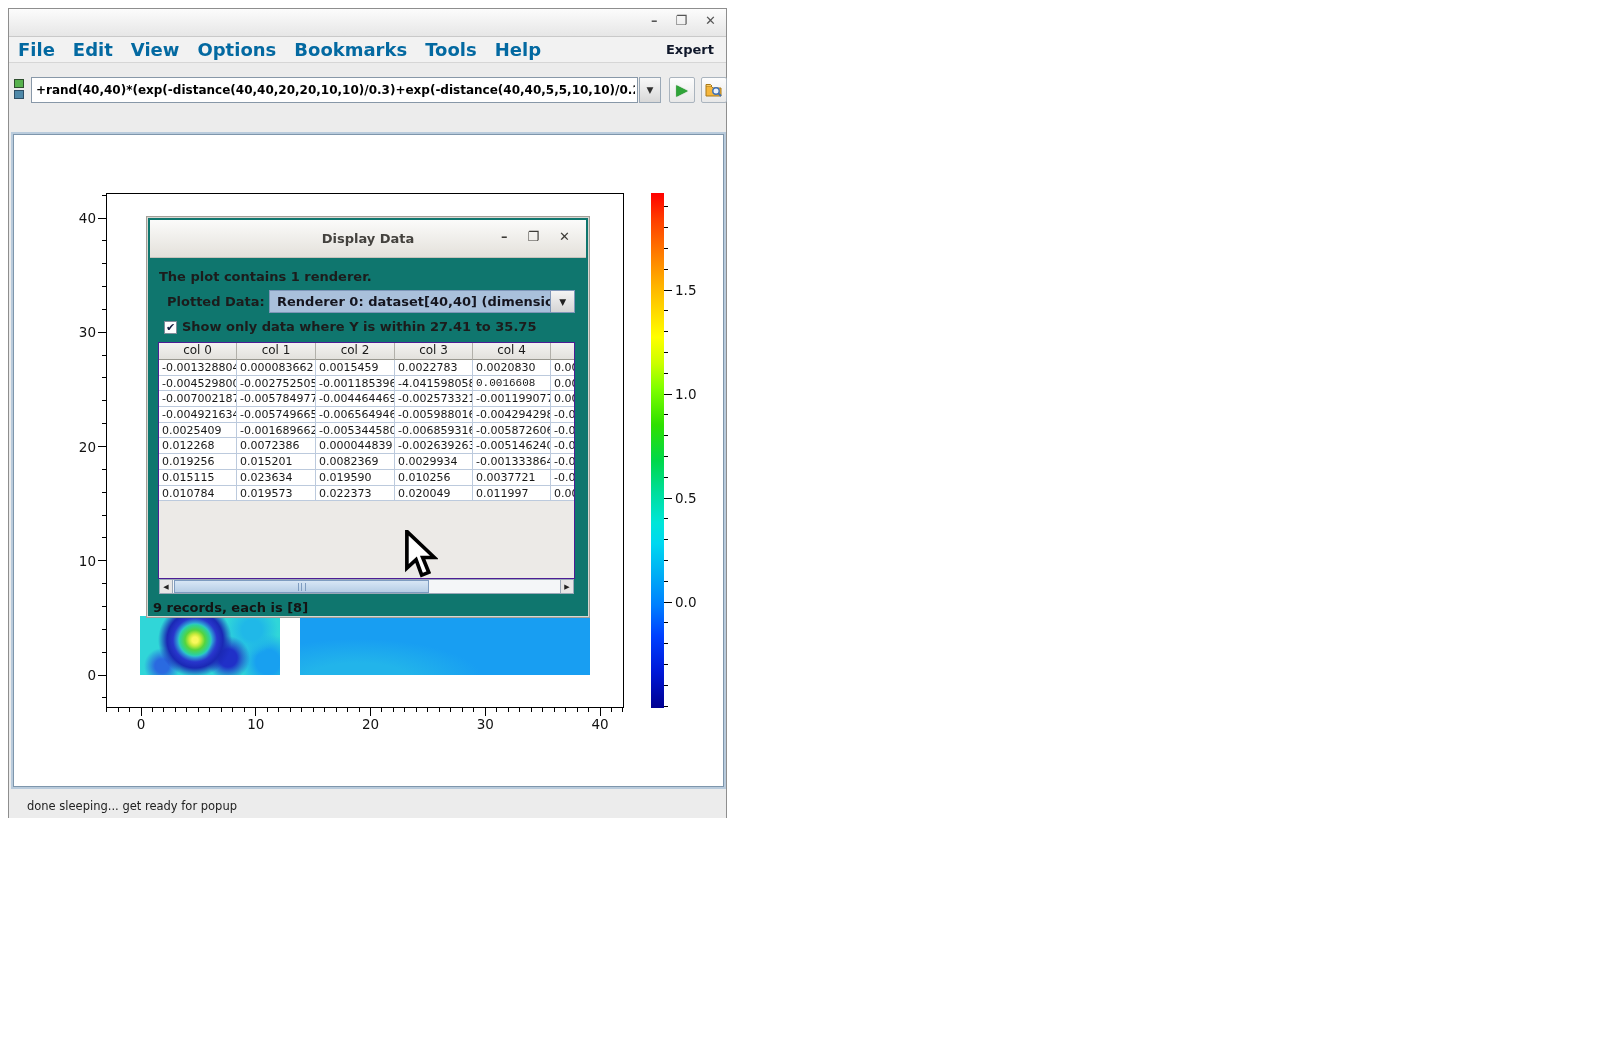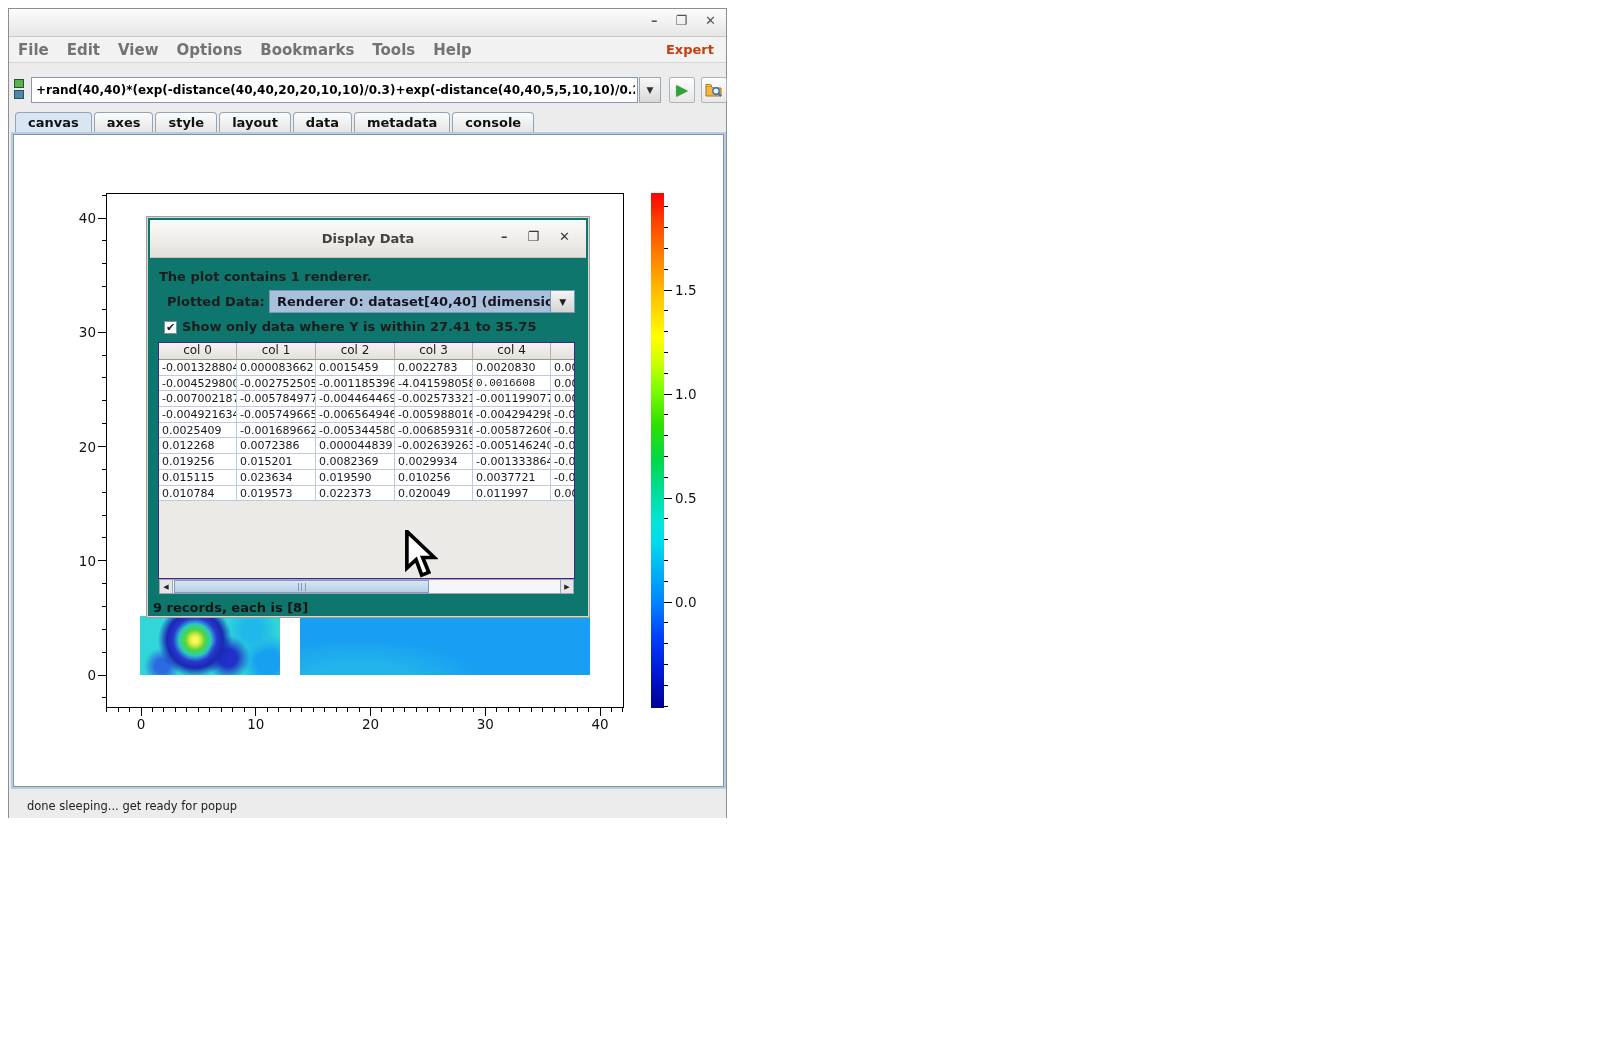--- a/index.html
+++ b/index.html
@@ -10,22 +10,22 @@
   
   .titlebar{position:absolute;left:0;top:0;width:100%;height:28px;
             background:linear-gradient(#fcfcfc,#e6e6e6);border-bottom:1px solid #c9c9c9;box-sizing:border-box;}
   .titlebar .title{position:absolute;left:0;right:0;top:5px;text-align:center;font-size:13px;
                    font-weight:600;color:#585858;}
   .winbtns{position:absolute;right:10px;top:4px;display:flex;gap:18px;color:#555;font-size:13px;font-weight:700;}
   .winbtns span{cursor:default;}
   
   .menubar{position:absolute;left:0;top:28px;width:100%;height:26px;background:#f2f2f2;
            border-bottom:1px solid #d6d6d6;box-sizing:border-box;display:flex;align-items:center;}
-  .menu-item{font-size:15px;font-weight:600;color:#737373;padding:0 9px;}
-  .expert{position:absolute;right:12px;font-size:13px;font-weight:600;color:#c2410c;}
+  .menu-item{font-size:18px;font-weight:600;color:#0369a1;padding:0 9px;}
+  .expert{position:absolute;right:12px;font-size:13px;font-weight:600;color:#0f172a;}
   
   .toolbar{position:absolute;left:0;top:54px;width:100%;height:48px;}
   .sq{position:absolute;width:10px;height:9px;box-sizing:border-box;border:1px solid #2e4e2e;}
   .sq.green{left:5px;top:16px;background:#57b24e;}
   .sq.teal{left:5px;top:27px;background:#4e88a8;border-color:#2e4e66;}
   .uri-input{position:absolute;left:22px;top:14px;width:607px;height:26px;box-sizing:border-box;
              border:1px solid #8898a8;background:#fff;font-family:"DejaVu Sans","Liberation Sans",sans-serif;
              font-size:12px;font-weight:700;color:#000;padding:0 2px 0 4px;}
   .uri-arrow{position:absolute;left:630px;top:14px;width:22px;height:26px;box-sizing:border-box;
              border:1px solid #9aa8b6;background:linear-gradient(#f8f8f8,#d8d8d8);
@@ -146,29 +146,20 @@
       <span class="tb-btn folder-btn">
         <svg width="18" height="16" viewBox="0 0 18 16">
           <path d="M1 4 L6 4 L8 6 L16 6 L16 14 L1 14 Z" fill="#f5b63c" stroke="#a87818" stroke-width="1"></path>
           <path d="M1 4 L1 2.5 L5.5 2.5 L7 4" fill="#f8cc6a" stroke="#a87818" stroke-width="1"></path>
           <circle cx="11" cy="9" r="3.2" fill="#eaf2fc" stroke="#3c6eb4" stroke-width="1.4"></circle>
           <line x1="13.4" y1="11.4" x2="16" y2="14" stroke="#3c6eb4" stroke-width="1.8"></line>
         </svg>
       </span>
     </div>
 
-    <div class="tabsrow" id="tabs-row">
-        <div class="tab selected">canvas</div>
-        <div class="tab">axes</div>
-        <div class="tab">style</div>
-        <div class="tab">layout</div>
-        <div class="tab">data</div>
-        <div class="tab">metadata</div>
-        <div class="tab">console</div>
-      </div>
 
     <div class="canvas">
       <div class="plot-layer" id="plot-layer">
         <div class="plot-frame"></div>
         <div class="strip left"></div>
         <div class="strip right"></div>
         <div class="colorbar"></div>
       <div class="tick" style="left: 93.075px; top: 574px; width: 1px; height: 4px;"></div>
           <div class="tick" style="left: 104.55px; top: 574px; width: 1px; height: 4px;"></div>
           <div class="tick" style="left: 116.025px; top: 574px; width: 1px; height: 4px;"></div>

